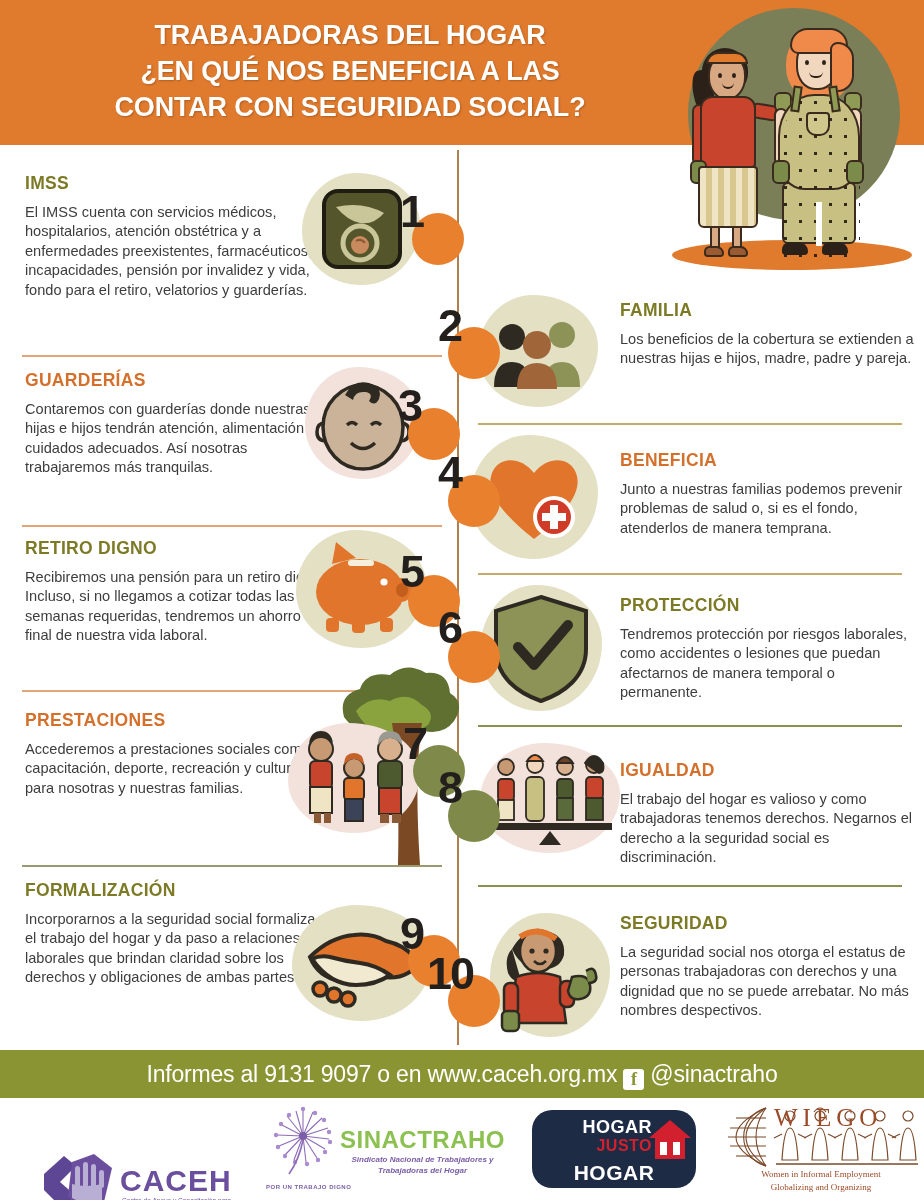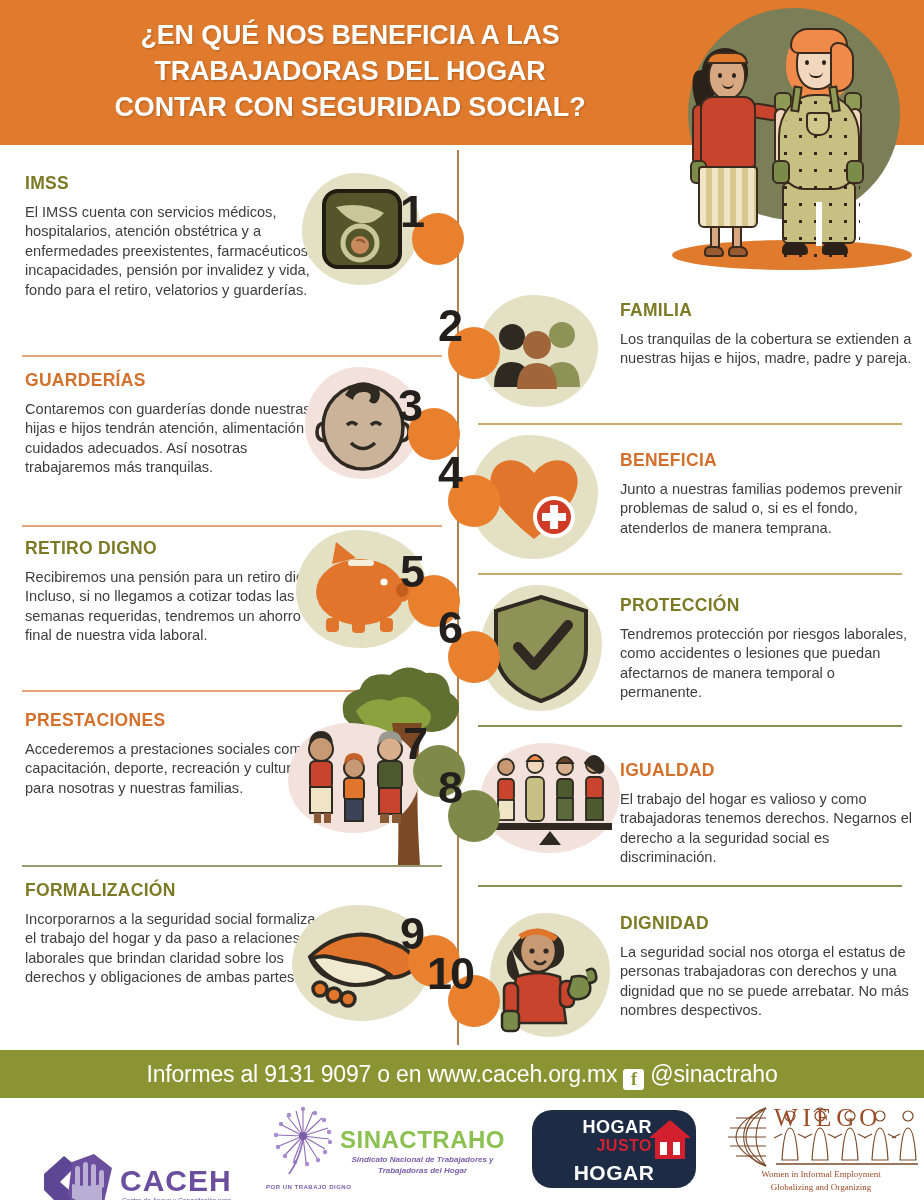--- a/index.html
+++ b/index.html
@@ -269,22 +269,22 @@
     font-family: "Liberation Serif", serif; line-height: 1.45;
   }
 </style>
 </head>
 <body>
 
 <div class="page">
 
   <div class="header">
     <div class="header-title">
+      <span>TRABAJADORAS DEL HOGAR</span>
       <span>¿EN QUÉ NOS BENEFICIA A LAS</span>
-      <span>TRABAJADORAS DEL HOGAR</span>
       <span>CONTAR CON SEGURIDAD SOCIAL?</span>
     </div>
   </div>
 
   <div class="header-art">
     <div class="ha-white"></div>
     <div class="ha-circle"></div>
     <div class="ha-ellipse"></div>
 
     <div class="w1">
@@ -361,21 +361,21 @@
         <circle cx="34" cy="42" r="13" fill="#2e2a22"></circle>
           <path d="M16 92 q0-25 18-25 t18 25Z" fill="#2e2a22"></path>
         <circle cx="59" cy="50" r="14" fill="#a0663a"></circle>
           <path d="M39 94 q0-26 20-26 t20 26Z" fill="#a0663a"></path>
       </svg>
     </div>
     <div class="num orange-b" style="left:448px; top:182px;"></div>
     <div class="num-label" style="left:438px; top:158px;">2</div>
     <div class="txtblock" style="left:620px; top:155px;">
       <h3 class="olive">FAMILIA</h3>
-      <p>Los tranquilas de la cobertura se extienden a nuestras hijas e hijos, madre, padre y pareja.</p>
+      <p>Los beneficios de la cobertura se extienden a nuestras hijas e hijos, madre, padre y pareja.</p>
     </div>
 
     <div class="hrule" style="left:22px; top:380px; width:420px; background:#e2a579;"></div>
     <div class="txtblock" style="left:25px; top:225px;">
       <h3 class="orange">GUARDERÍAS</h3>
       <p>Contaremos con guarderías donde nuestras hijas e hijos tendrán atención, alimentación y cuidados adecuados. Así nosotras trabajaremos más tranquilas.</p>
     </div>
     <div class="blob pink" style="left:305px; top:222px; width:116px; height:112px;">
       <svg width="116" height="112" viewBox="0 0 116 112">
         <ellipse cx="58" cy="60" rx="40" ry="42" fill="#cbb39a" stroke="#2e2a22" stroke-width="3.5"></ellipse>
@@ -536,21 +536,21 @@
         <rect x="14" y="70" width="14" height="32" rx="6" fill="#c8442c" stroke="#2e2a22" stroke-width="2.5"></rect>
         <rect x="70" y="68" width="14" height="26" rx="6" fill="#c8442c" stroke="#2e2a22" stroke-width="2.5"></rect>
         <rect x="12" y="98" width="17" height="20" rx="5" fill="#7b8b4a" stroke="#2e2a22" stroke-width="2.5"></rect>
         <path d="M82 64 q16-4 18 8 q2 12-10 14 q-10 2-12-8Z" fill="#7b8b4a" stroke="#2e2a22" stroke-width="2.5"></path>
         <path d="M96 58 q8-6 10 4 q2 8-8 8" fill="#7b8b4a" stroke="#2e2a22" stroke-width="2.5"></path>
       </svg>
     </div>
     <div class="num orange-b" style="left:448px; top:830px;"></div>
     <div class="num-label wide" style="left:427px; top:806px;">10</div>
     <div class="txtblock" style="left:620px; top:768px;">
-      <h3 class="olive">DIGNIDAD</h3>
+      <h3 class="olive">SEGURIDAD</h3>
       <p>La seguridad social nos otorga el estatus de personas trabajadoras con derechos y una dignidad que no se puede arrebatar. No más nombres despectivos.</p>
     </div>
   </div>
 
   <div class="footerbar">
     <div class="footer-text">
       <span>Informes al 9131 9097 o en www.caceh.org.mx</span><span class="fb-icon">f</span><span>@sinactraho</span>
     </div>
   </div>
 

